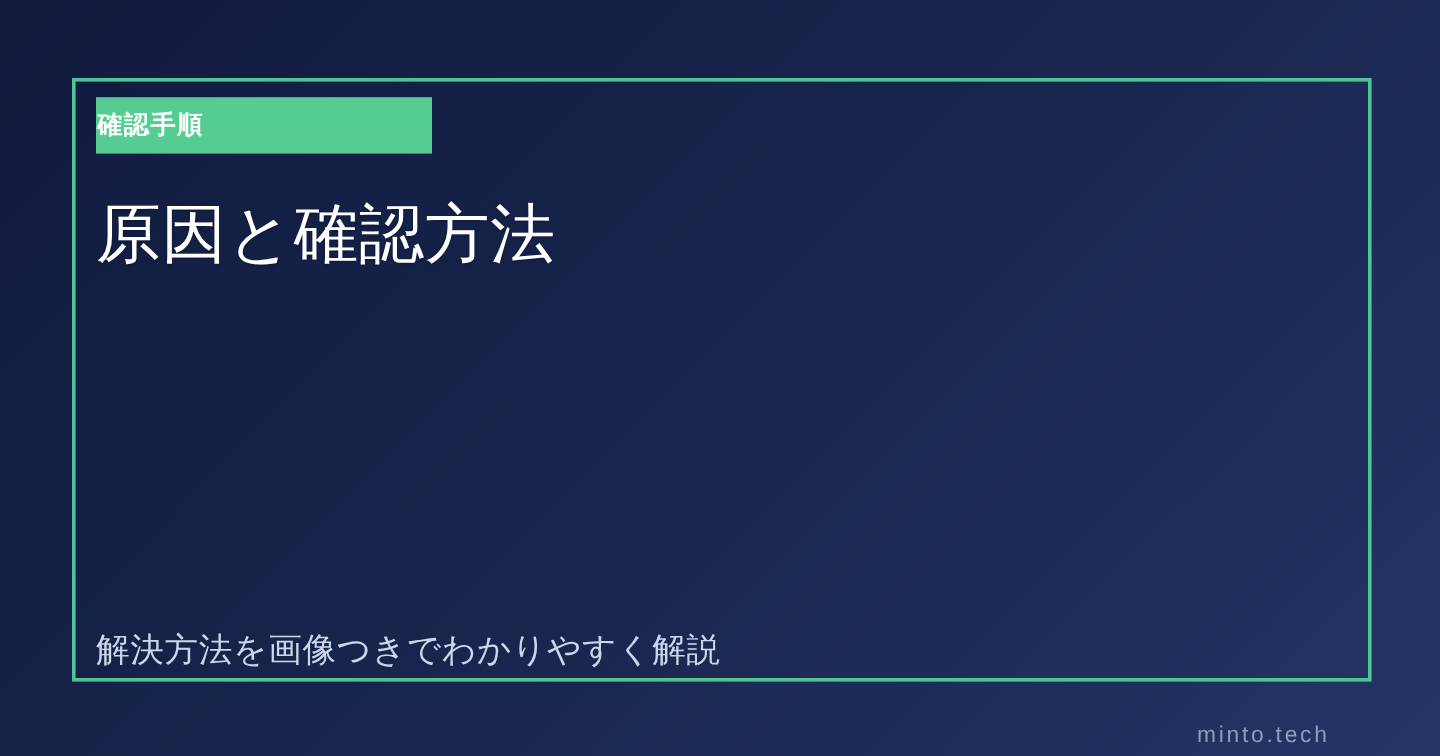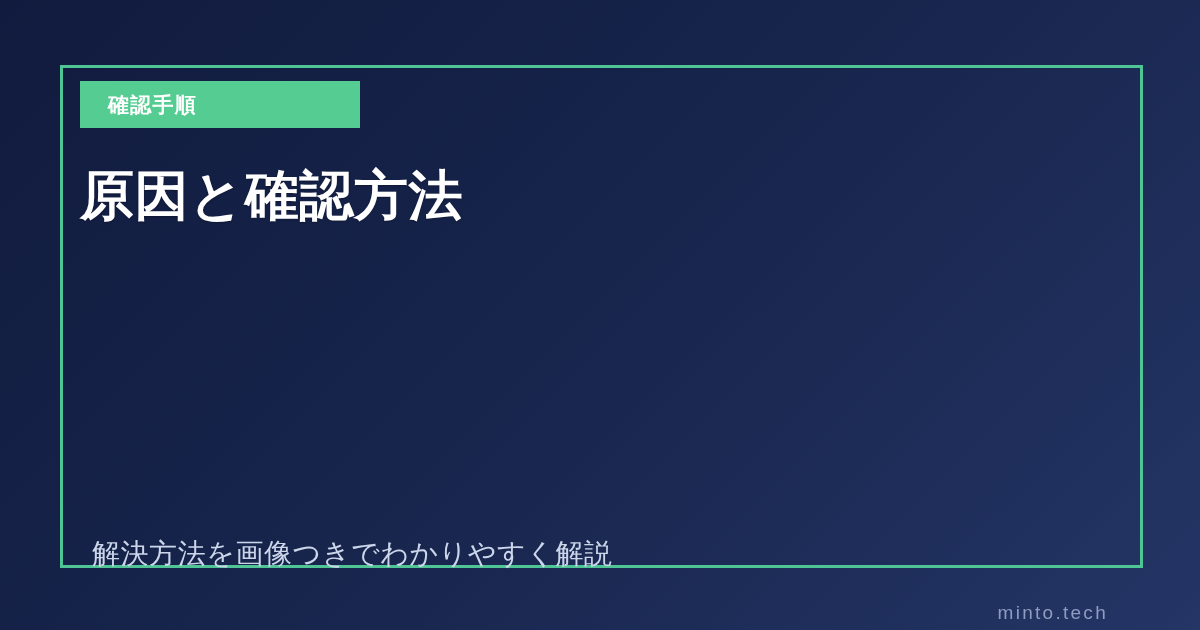--- a/index.html
+++ b/index.html
@@ -35,59 +35,59 @@
   .badge {
     position: absolute;
     left: 80px;
     top: 81px;
     width: 280px;
     height: 47px;
     box-sizing: border-box;
     background: #55cd92;
     display: flex;
     align-items: center;
-    padding-left: 28px;
+    padding-left: 1px;
   }
 
   .badge-label {
     color: #ffffff;
     font-size: 21px;
     font-weight: bold;
     letter-spacing: 0.06em;
     line-height: 1;
     white-space: nowrap;
   }
 
   
   .headline {
     position: absolute;
     left: 80px;
     top: 163px;
     width: 1010px;
     color: #ffffff;
     font-size: 54px;
-    font-weight: bold;
+    font-weight: normal;
     line-height: 1.22;
     letter-spacing: 0.01em;
     margin: 0;
     text-shadow: 0 1px 2px rgba(0,0,0,0.25);
   }
 
   
   .subtitle {
     position: absolute;
     left: 80px;
     top: 524px;
     width: 1010px;
     color: #ccd6ea;
     font-size: 28px;
     font-weight: normal;
     line-height: 1.25;
     letter-spacing: 0.02em;
-    margin: 12px;
+    margin: 0;
   }
 
   
   .brand {
     position: absolute;
     right: 92px;
     top: 563px;
     color: #8e9cc0;
     font-size: 19px;
     font-weight: normal;

